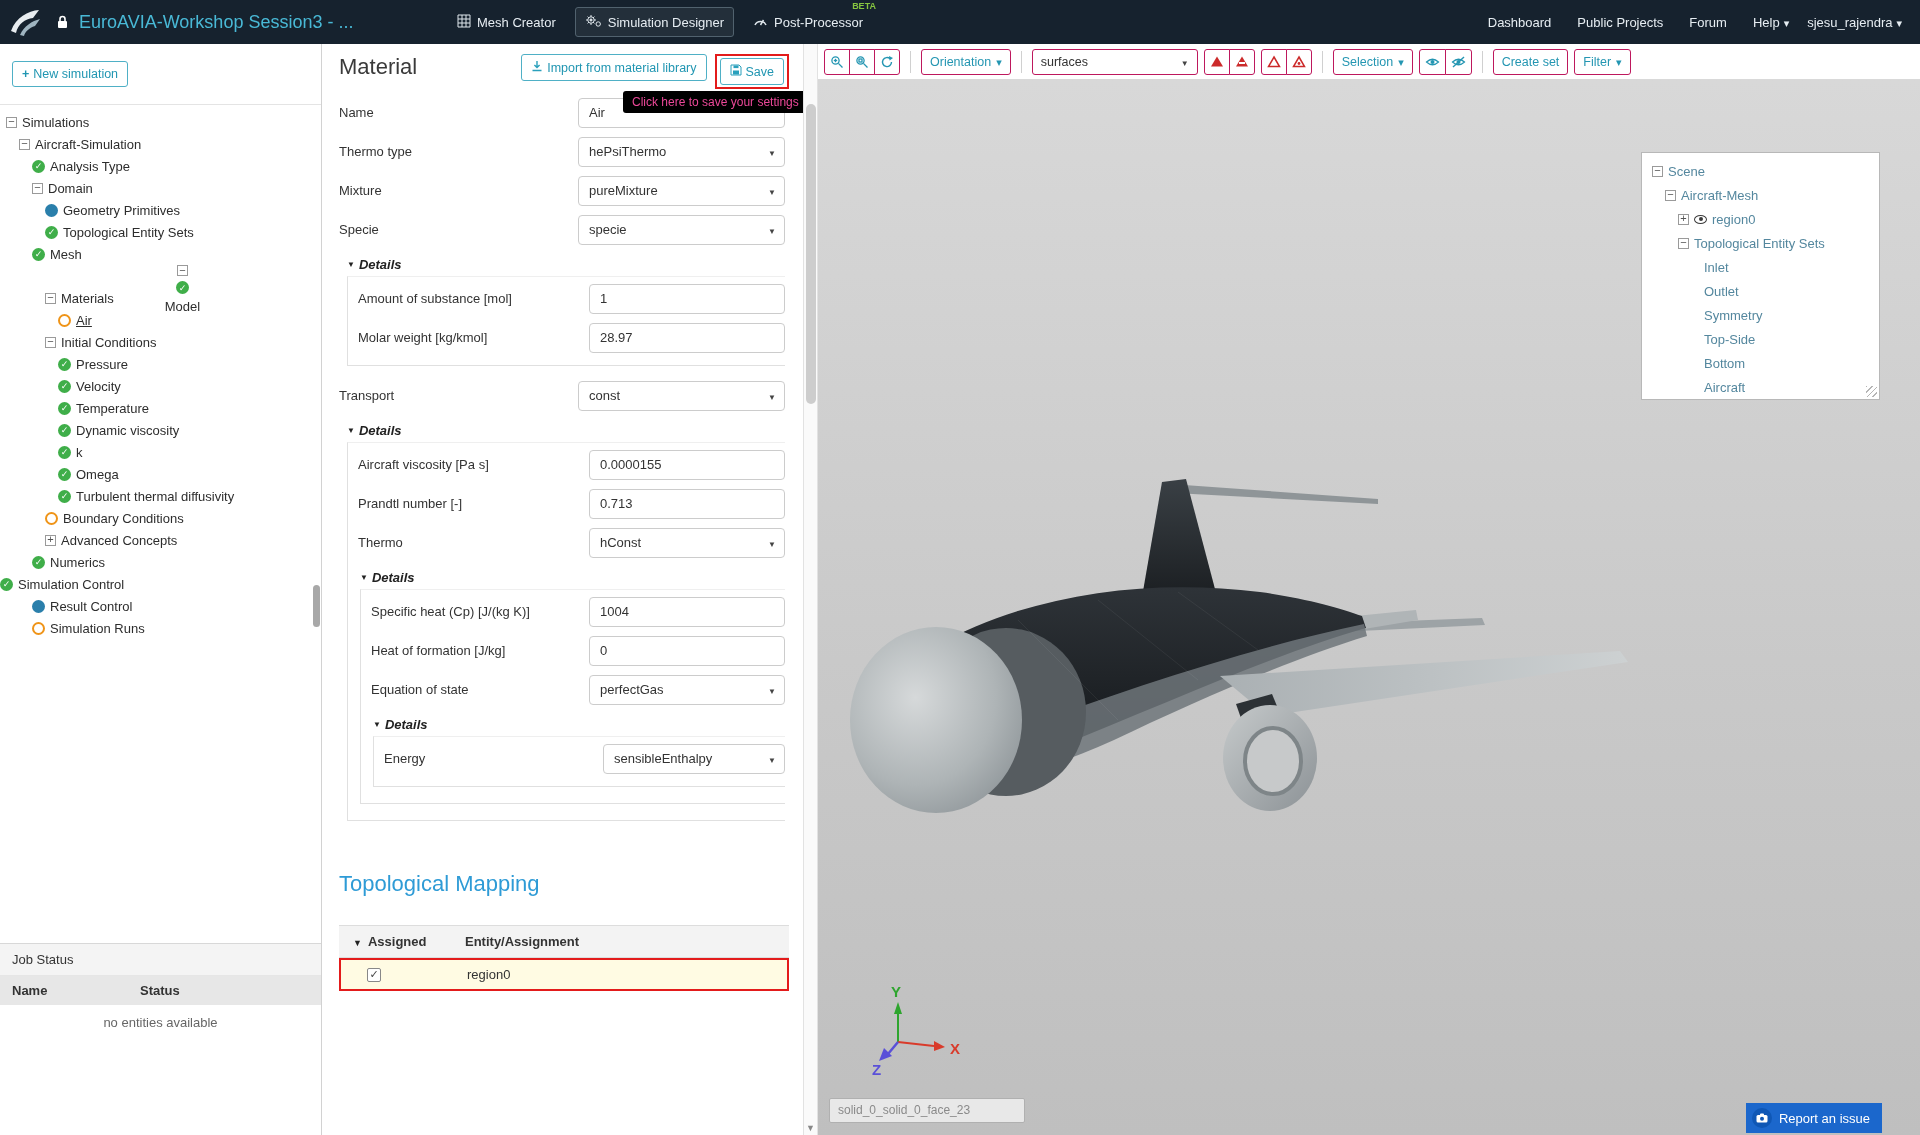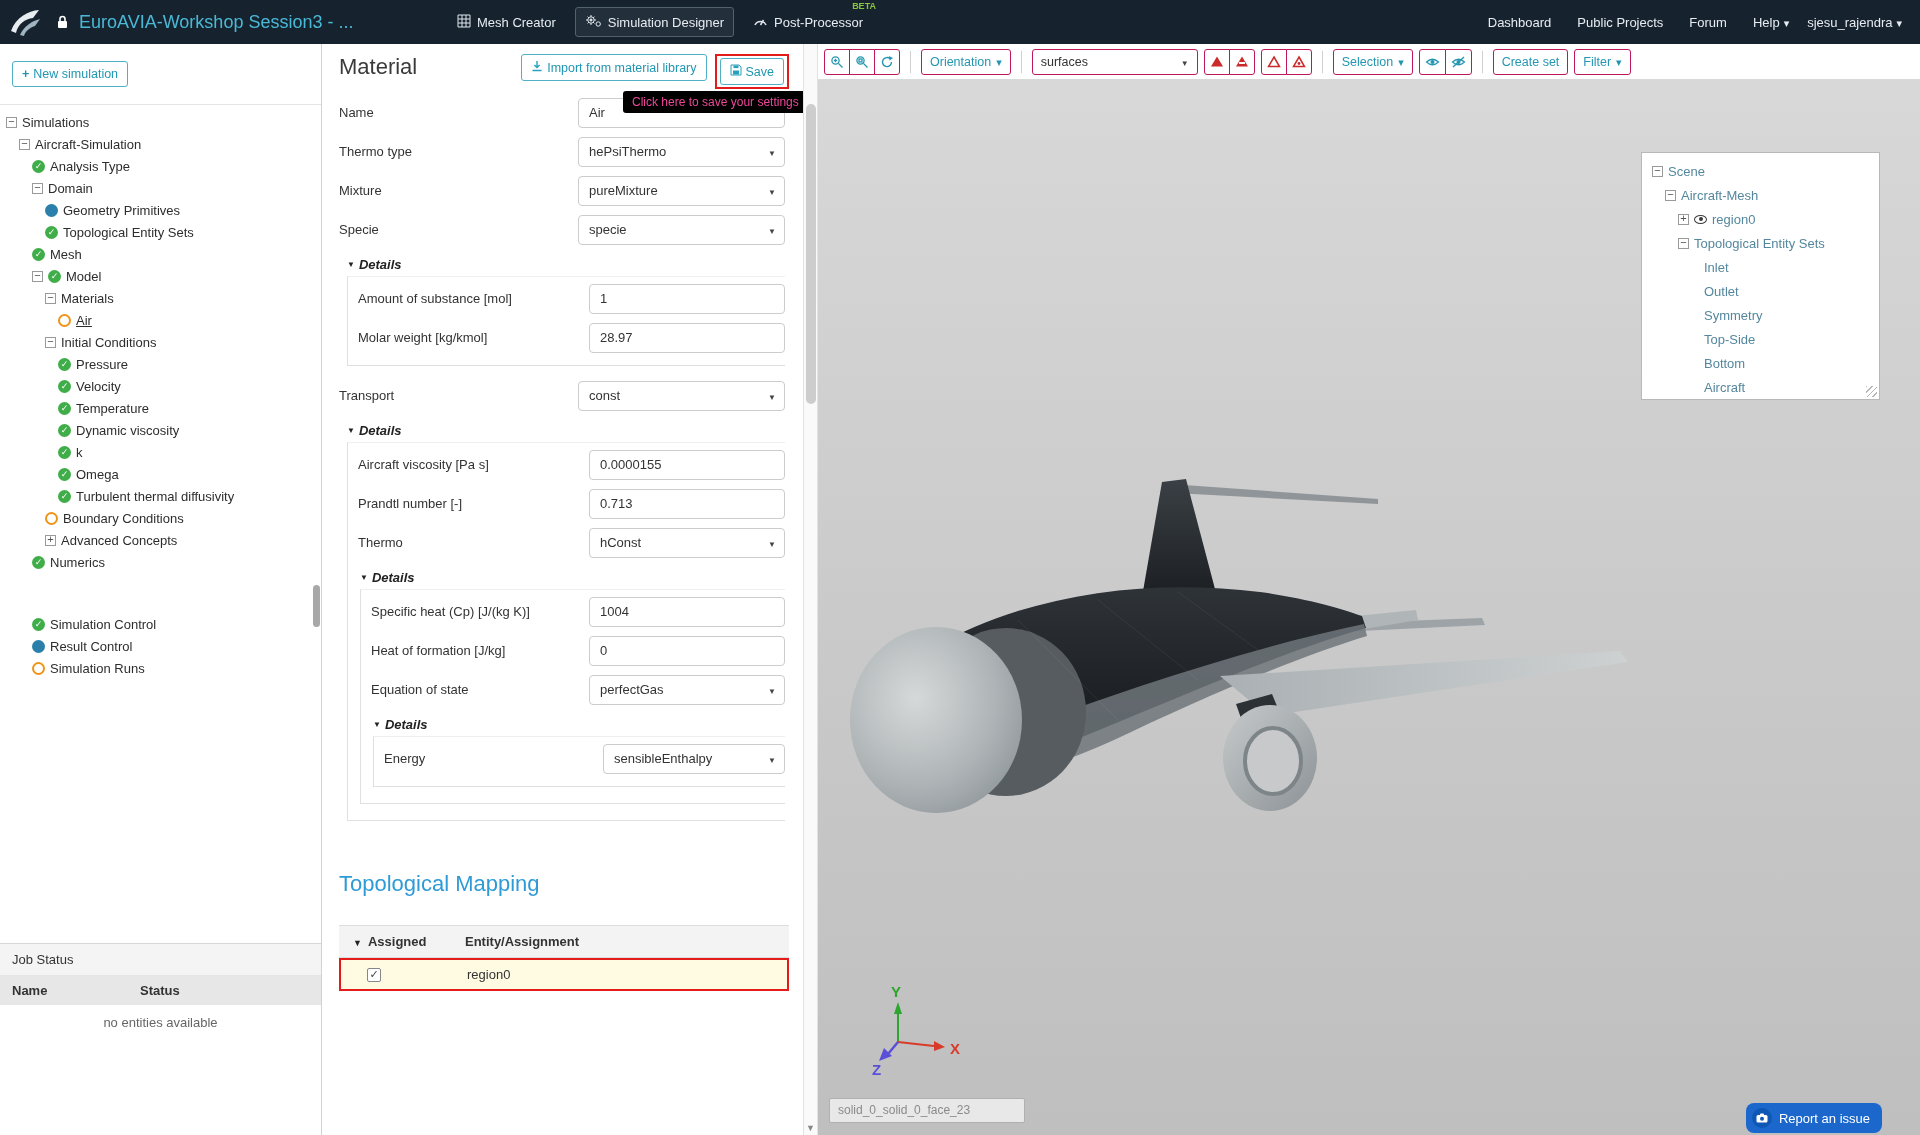--- a/index.html
+++ b/index.html
@@ -130,21 +130,21 @@
     background:linear-gradient(180deg,#d8d8d8 0%,#c9c9c9 55%,#bfbfbf 100%); cursor:crosshair; }
   .canvas-svg { position:absolute; inset:0; width:100%; height:100%; }
   .scene-panel { position:absolute; right:40px; top:72px; width:239px; height:248px; background:#fff;
     border:1px solid #b8b8b8; padding:6px 4px; overflow:hidden; }
   .scene-panel::after { content:""; position:absolute; right:2px; bottom:2px; width:11px; height:11px;
     background:repeating-linear-gradient(135deg,#b5b5b5 0 1px,transparent 1px 4px); }
   .face-label { position:absolute; left:11px; bottom:12px; width:196px; height:25px; line-height:23px;
     background:rgba(236,236,236,0.9); border:1px solid #b0b0b0; border-radius:2px;
     color:#8a8a8a; font-size:12px; padding-left:8px; white-space:nowrap; overflow:hidden; }
   .report-btn { position:absolute; right:38px; bottom:2px; height:30px; background:#1b67cc;
-    border-radius:8px; display:flex; align-items:center; gap:7px; padding:0 12px 0 6px;
+    border-radius:0; display:flex; align-items:center; gap:7px; padding:0 12px 0 6px;
     color:#fff; font-size:13px; cursor:pointer; }
   .rep-icon { width:20px; height:20px; border-radius:50%; background:#0f57b5;
     display:flex; align-items:center; justify-content:center; }
   .ax-label { font-weight:bold; font-size:15px; }
 </style>
 </head>
 <body>
 
 <div class="navbar">
   <span class="logo">
@@ -269,21 +269,21 @@
         <span class="status check"></span>
         <span class="tlabel">Topological Entity Sets</span>
       </div>
 
       <div class="tree-row" style="padding-left: 32px;">
 
         <span class="status check"></span>
         <span class="tlabel">Mesh</span>
       </div>
 
-      <div class="tree-row" style="padding-left: 32px;">
+      <div class="tree-row" style="padding-left: 44px; flex-direction: column;">
         <span class="expand minus"></span>
         <span class="status check"></span>
         <span class="tlabel">Model</span>
       </div>
 
       <div class="tree-row" style="padding-left: 45px;">
         <span class="expand minus"></span>
 
         <span class="tlabel">Materials</span>
       </div>
@@ -353,21 +353,21 @@
 
         <span class="tlabel">Advanced Concepts</span>
       </div>
 
       <div class="tree-row" style="padding-left: 32px;">
 
         <span class="status check"></span>
         <span class="tlabel">Numerics</span>
       </div>
 
-      <div class="tree-row" style="padding-left: 32px; margin-top: 40px;">
+      <div class="tree-row" style="">
 
         <span class="status check"></span>
         <span class="tlabel">Simulation Control</span>
       </div>
 
       <div class="tree-row" style="padding-left: 32px;">
 
         <span class="status blue"></span>
         <span class="tlabel">Result Control</span>
       </div>

